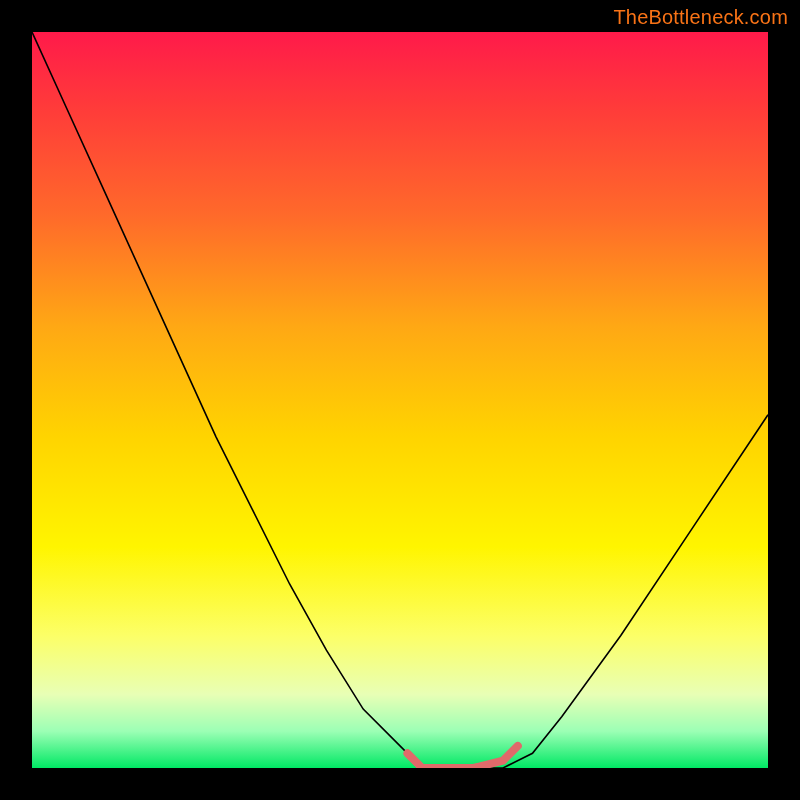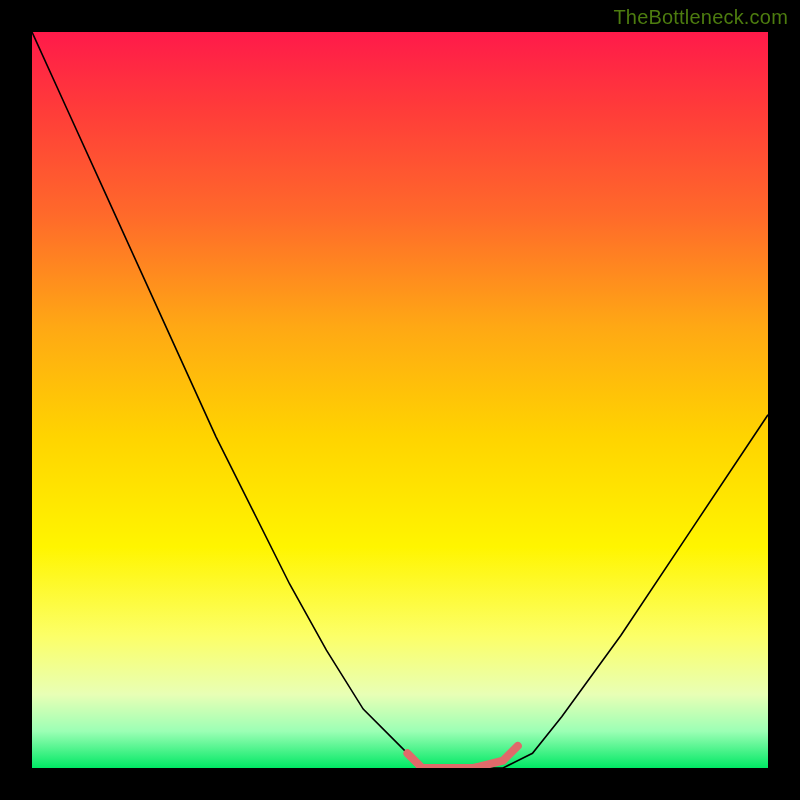--- a/index.html
+++ b/index.html
@@ -34,21 +34,21 @@
       #fcff67 82%,
       #e8ffb5 90%,
       #9cffb5 95%,
       #00e864 100%
     );
   }
   .watermark {
     position: absolute;
     top: 6px;
     right: 12px;
-    color: #4d7c0f;
+    color: #f97316;
     font-size: 20px;
     font-weight: 500;
     letter-spacing: 0.2px;
     z-index: 10;
   }
   svg.curve {
     position: absolute;
     left: 0;
     top: 0;
     width: 736px;

